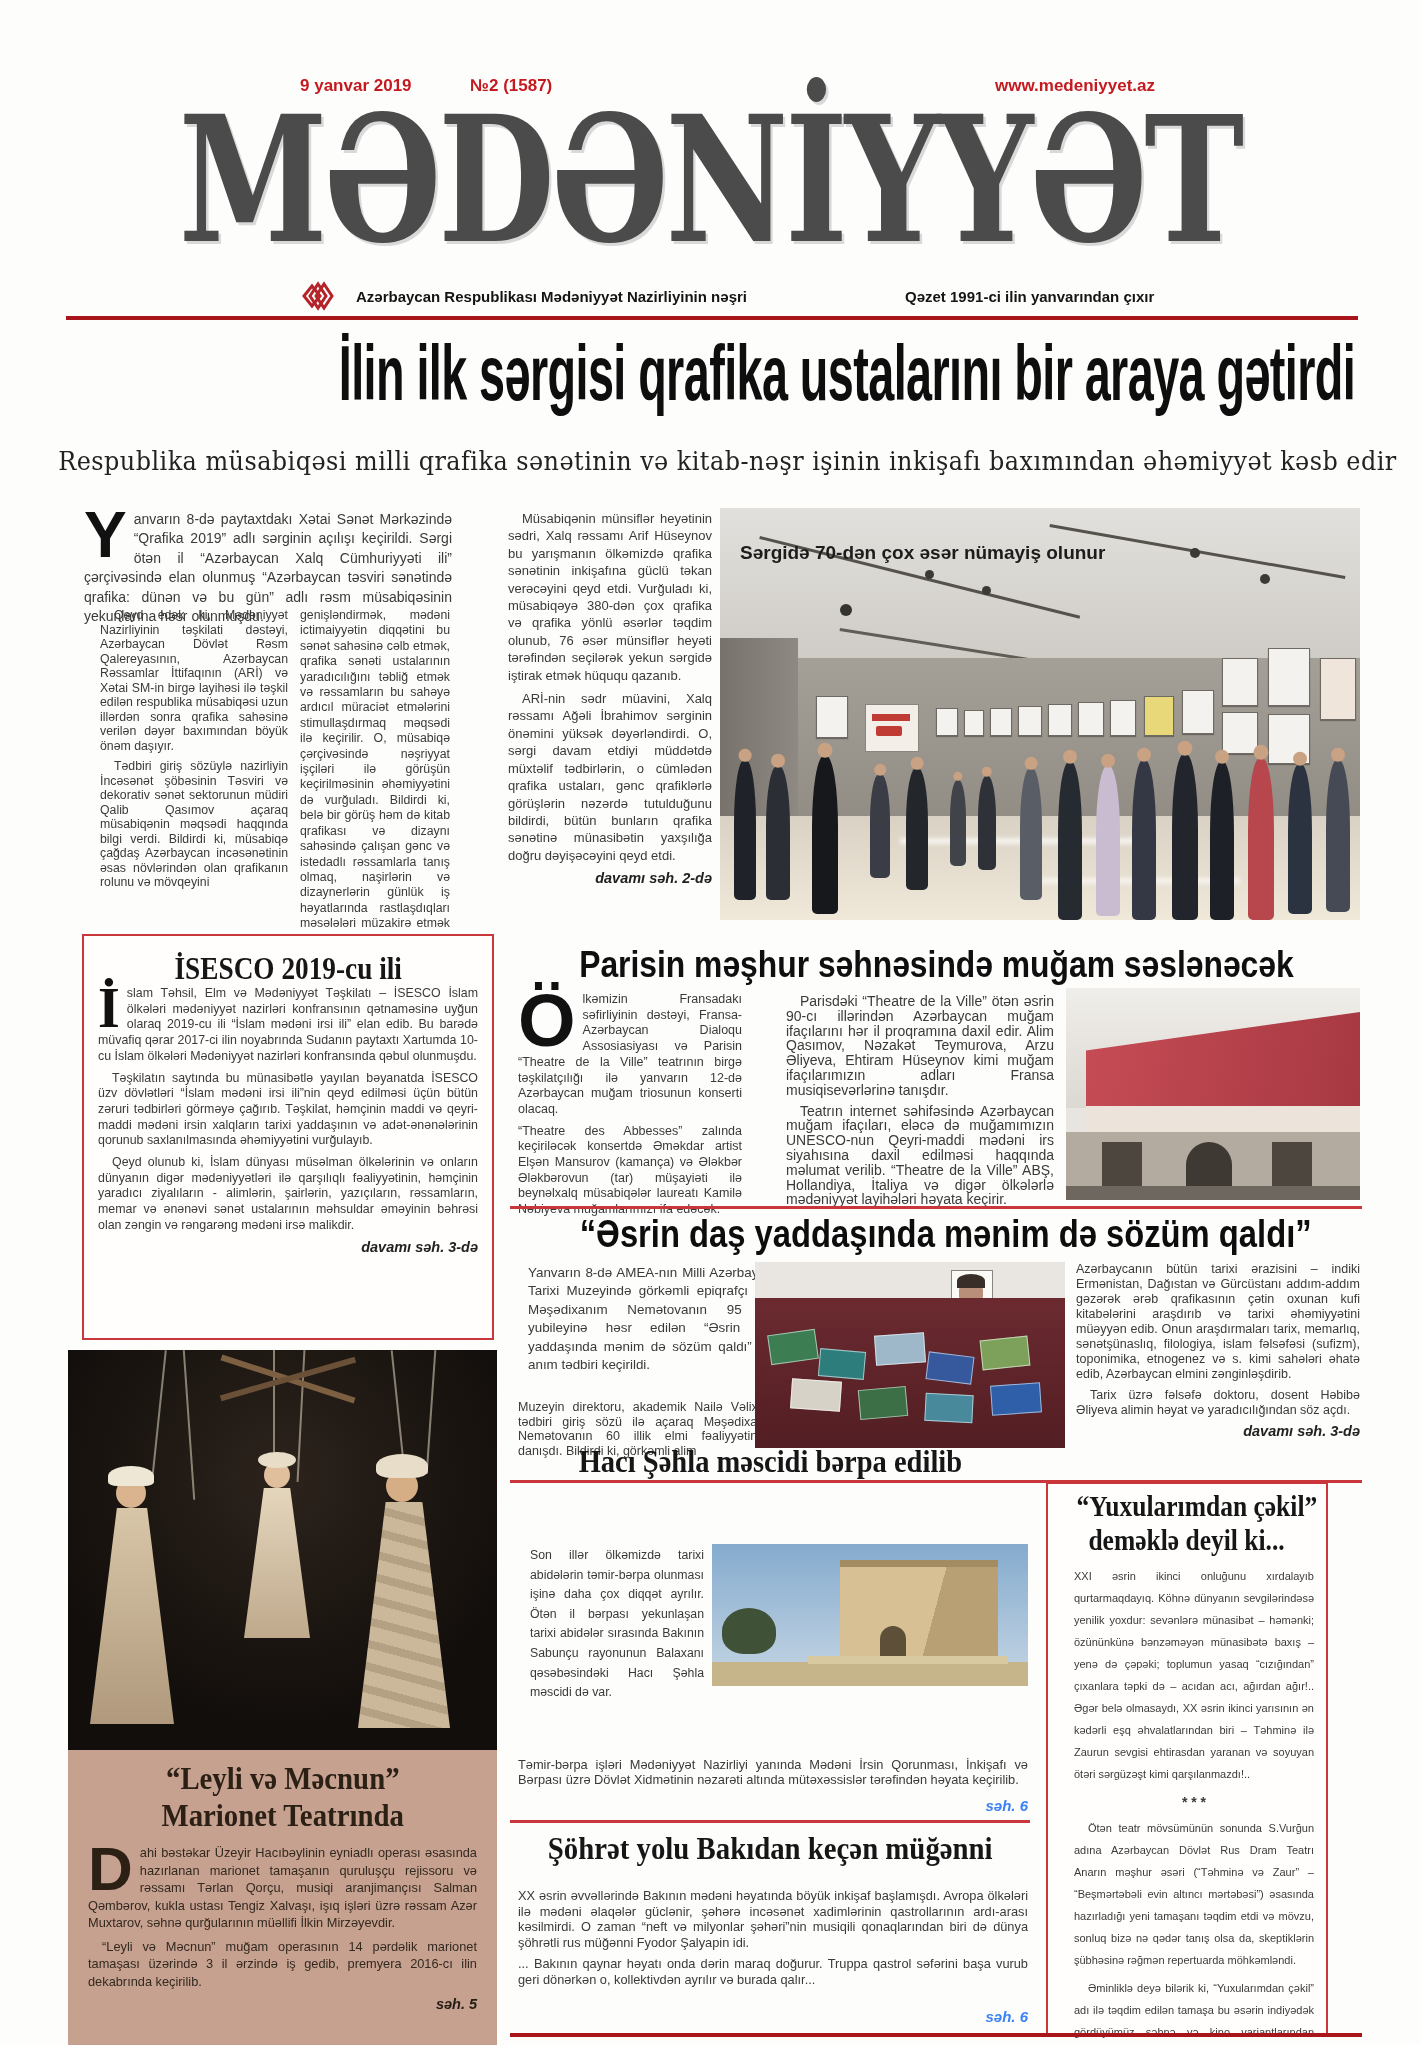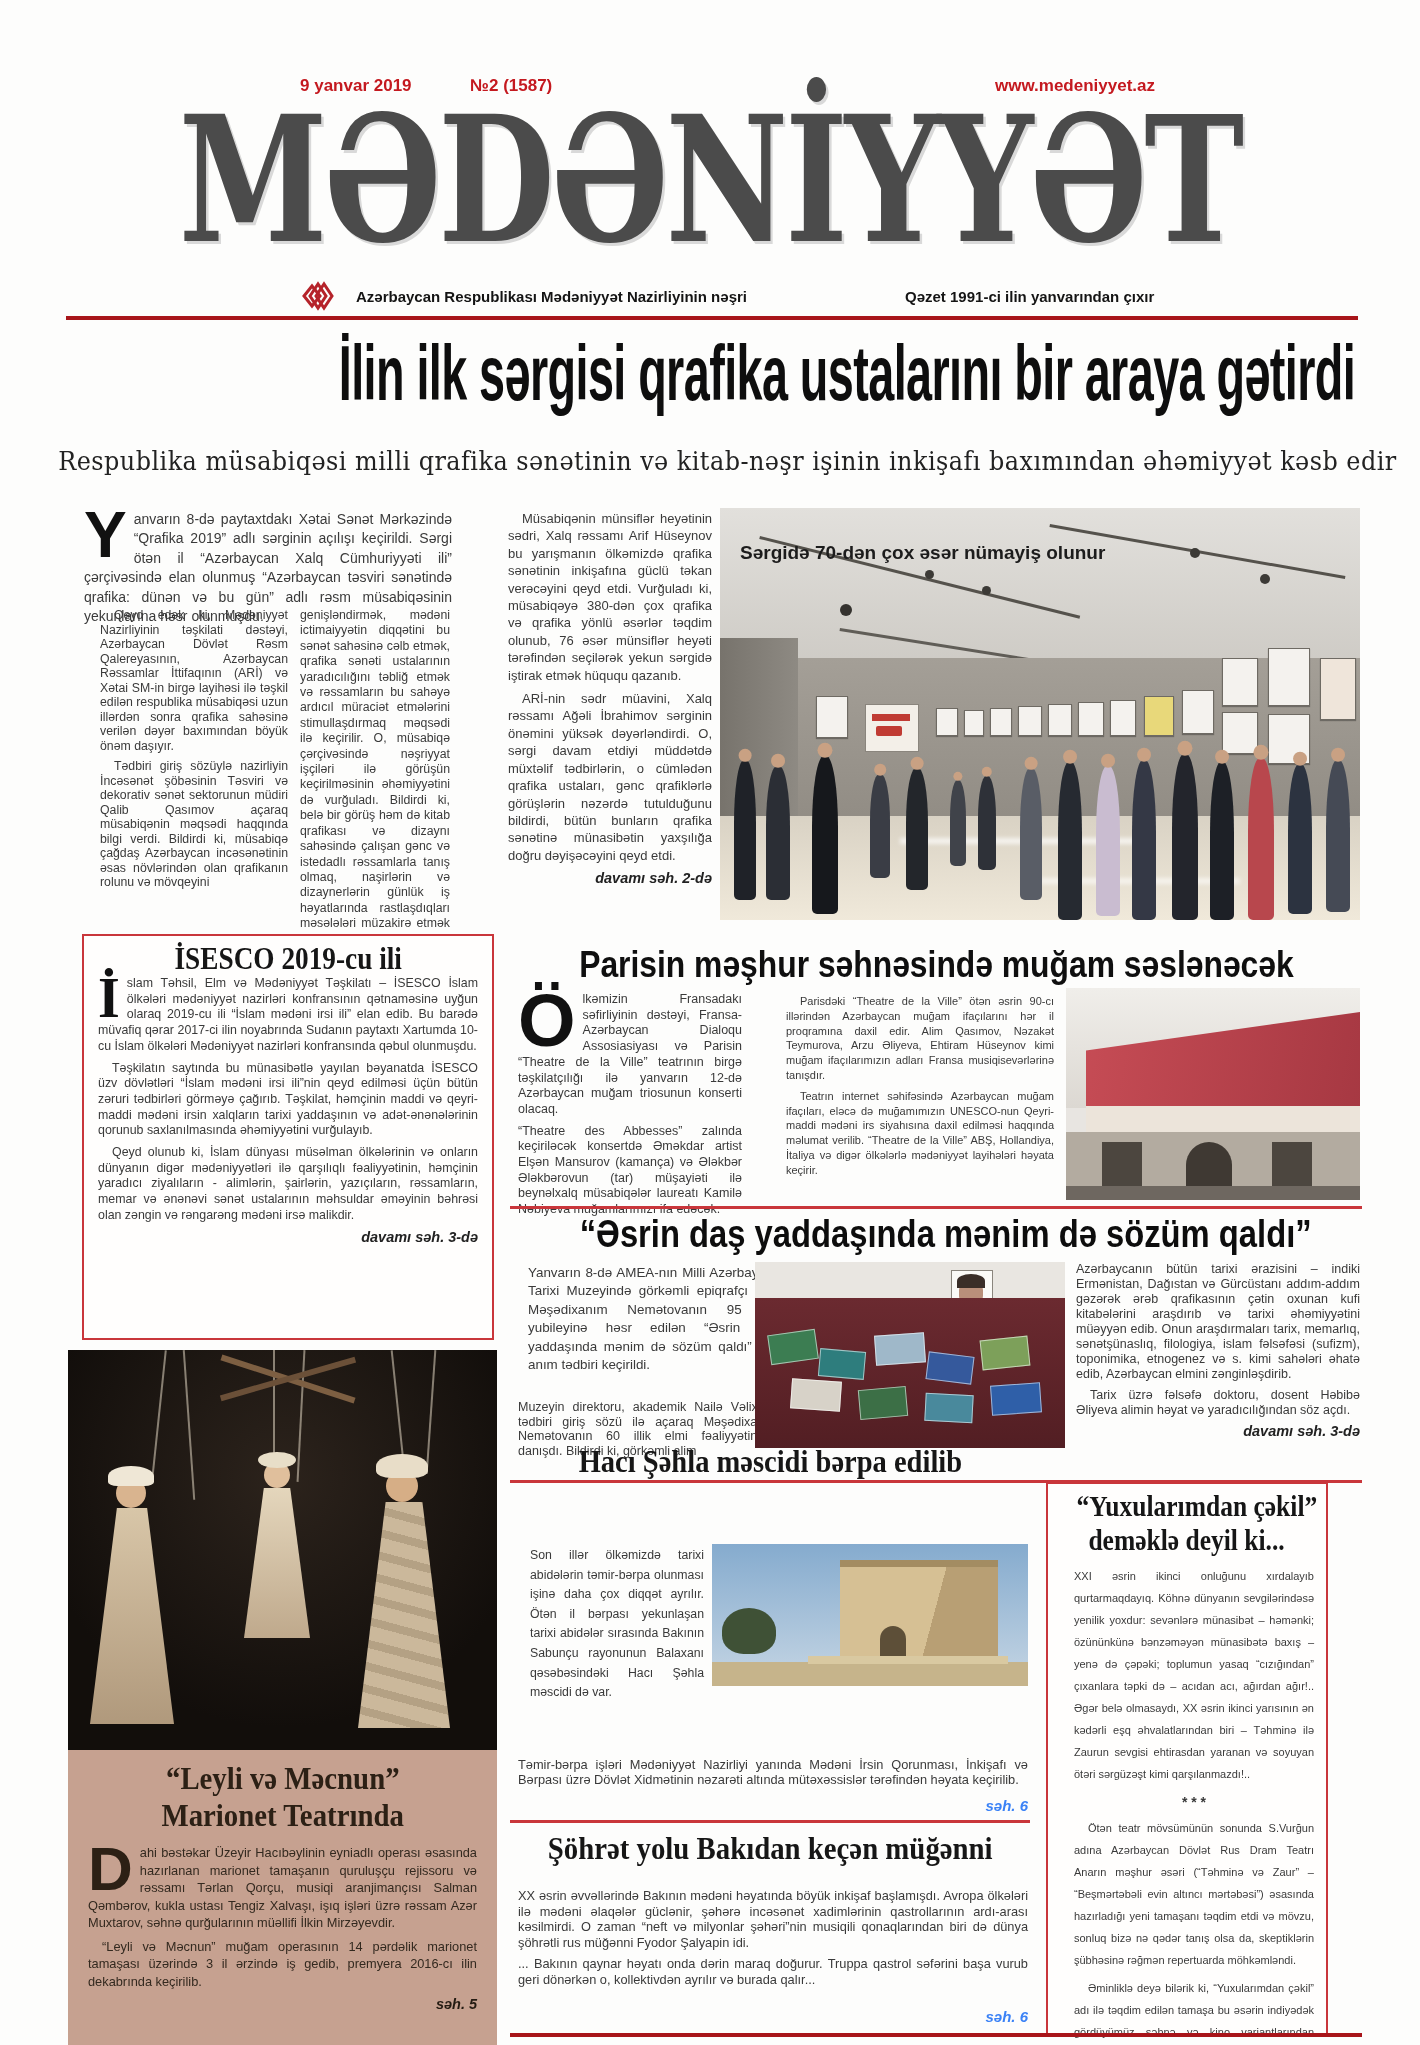--- a/index.html
+++ b/index.html
@@ -148,40 +148,40 @@
     <div class="p" style="left:412px;top:252px;width:24px;height:160px;background:#343845;"></div>
     <div class="p" style="left:452px;top:246px;width:26px;height:166px;background:#23252c;"></div>
     <div class="p" style="left:490px;top:254px;width:24px;height:158px;background:#1d2026;"></div>
     <div class="p" style="left:528px;top:250px;width:26px;height:162px;background:#b8474d;"></div>
     <div class="p" style="left:568px;top:256px;width:24px;height:150px;background:#2c3340;"></div>
     <div class="p" style="left:606px;top:252px;width:24px;height:152px;background:#454a55;"></div>
 
     <div class="a" style="left:20px;top:34px;font-weight:bold;font-size:19px;color:#1c1c1c;">Sərgidə 70-dən çox əsər nümayiş olunur</div>
   </div>
 
-  <div class="a redbox" style="left:82px;top:934px;width:412px;height:406px;padding:6px 14px;">
+  <div class="a redbox" style="left:82px;top:934px;width:412px;height:406px;padding:16px 14px;">
     <div class="ct serif-t" style="font-size:31px;line-height:34px;">
       <span style="transform:scaleX(.88);">İSESCO 2019-cu ili</span>
     </div>
     <div class="bt" style="font-size:12.4px;line-height:15.7px;">
       <p><span class="dc" style="font-size:56px;line-height:44px;font-family:'Liberation Serif',serif;">İ</span><span>slam Təhsil, Elm və Mədəniyyət Təşkilatı – İSESCO İslam ölkələri mədəniyyət nazirləri konfransının qətnaməsinə uyğun olaraq 2019-cu ili “İslam mədəni irsi ili” elan edib. Bu barədə müvafiq qərar 2017-ci ilin noyabrında Sudanın paytaxtı Xartumda 10-cu İslam ölkələri Mədəniyyət nazirləri konfransında qəbul olunmuşdu.</span></p>
       <p class="ind">Təşkilatın saytında bu münasibətlə yayılan bəyanatda İSESCO üzv dövlətləri “İslam mədəni irsi ili”nin qeyd edilməsi üçün bütün zəruri tədbirləri görməyə çağırıb. Təşkilat, həmçinin maddi və qeyri-maddi mədəni irsin xalqların tarixi yaddaşının və adət-ənənələrinin qorunub saxlanılmasında əhəmiyyətini vurğulayıb.</p>
       <p class="ind">Qeyd olunub ki, İslam dünyası müsəlman ölkələrinin və onların dünyanın digər mədəniyyətləri ilə qarşılıqlı fəaliyyətinin, həmçinin yaradıcı ziyalıların - alimlərin, şairlərin, yazıçıların, rəssamların, memar və ənənəvi sənət ustalarının məhsuldar əməyinin bəhrəsi olan zəngin və rəngarəng mədəni irsə malikdir.</p>
       <div class="cont">davamı səh. 3-də</div>
     </div>
   </div>
 
   <div class="a ct" style="left:510px;top:944px;width:852px;">
     <span style="font-weight:bold;font-size:37px;color:#0f0f0f;transform:scaleX(.86);">Parisin məşhur səhnəsində muğam səslənəcək</span>
   </div>
   <div class="a bt" style="left:518px;top:992px;width:224px;font-size:12.5px;line-height:15.7px;">
     <p><span class="dc" style="font-size:74px;line-height:58px;">Ö</span><span>lkəmizin Fransadakı səfirliyinin dəstəyi, Fransa-Azərbaycan Dialoqu Assosiasiyası və Parisin “Theatre de la Ville” teatrının birgə təşkilatçılığı ilə yanvarın 12-də Azərbaycan muğam triosunun konserti olacaq.</span></p>
     <p>“Theatre des Abbesses” zalında keçiriləcək konsertdə Əməkdar artist Elşən Mansurov (kamança) və Ələkbər Ələkbərovun (tar) müşayiəti ilə beynəlxalq müsabiqələr laureatı Kamilə Nəbiyeva muğamlarımızı ifa edəcək.</p>
   </div>
-  <div class="a bt" style="left:786px;top:994px;width:268px;font-size:11px;line-height:14.8px;">
+  <div class="a bt" style="left:786px;top:994px;width:268px;font-size:14px;line-height:14.8px;">
     <p class="ind">Parisdəki “Theatre de la Ville” ötən əsrin 90-cı illərindən Azərbaycan muğam ifaçılarını hər il proqramına daxil edir. Alim Qasımov, Nəzakət Teymurova, Arzu Əliyeva, Ehtiram Hüseynov kimi muğam ifaçılarımızın adları Fransa musiqisevərlərinə tanışdır.</p>
     <p class="ind">Teatrın internet səhifəsində Azərbaycan muğam ifaçıları, eləcə də muğamımızın UNESCO-nun Qeyri-maddi mədəni irs siyahısına daxil edilməsi haqqında məlumat verilib. “Theatre de la Ville” ABŞ, Hollandiya, İtaliya və digər ölkələrlə mədəniyyət layihələri həyata keçirir.</p>
   </div>
 
   <div class="a ph" style="left:1066px;top:988px;width:294px;height:212px;background:#e8e5e1;">
     <div class="a" style="left:0;top:0;width:294px;height:120px;background:linear-gradient(180deg,#f0eeea,#dcd8d2);"></div>
     <div class="a" style="left:20px;top:24px;width:274px;height:120px;background:linear-gradient(100deg,#c64c55,#a63842);clip-path:polygon(0 32%,100% 0,100% 100%,0 100%);"></div>
     <div class="a" style="left:20px;top:118px;width:274px;height:26px;background:#ece4da;"></div>
     <div class="a" style="left:0;top:144px;width:294px;height:68px;background:#b3aba0;"></div>
     <div class="a" style="left:36px;top:154px;width:40px;height:44px;background:#4c463f;"></div>

